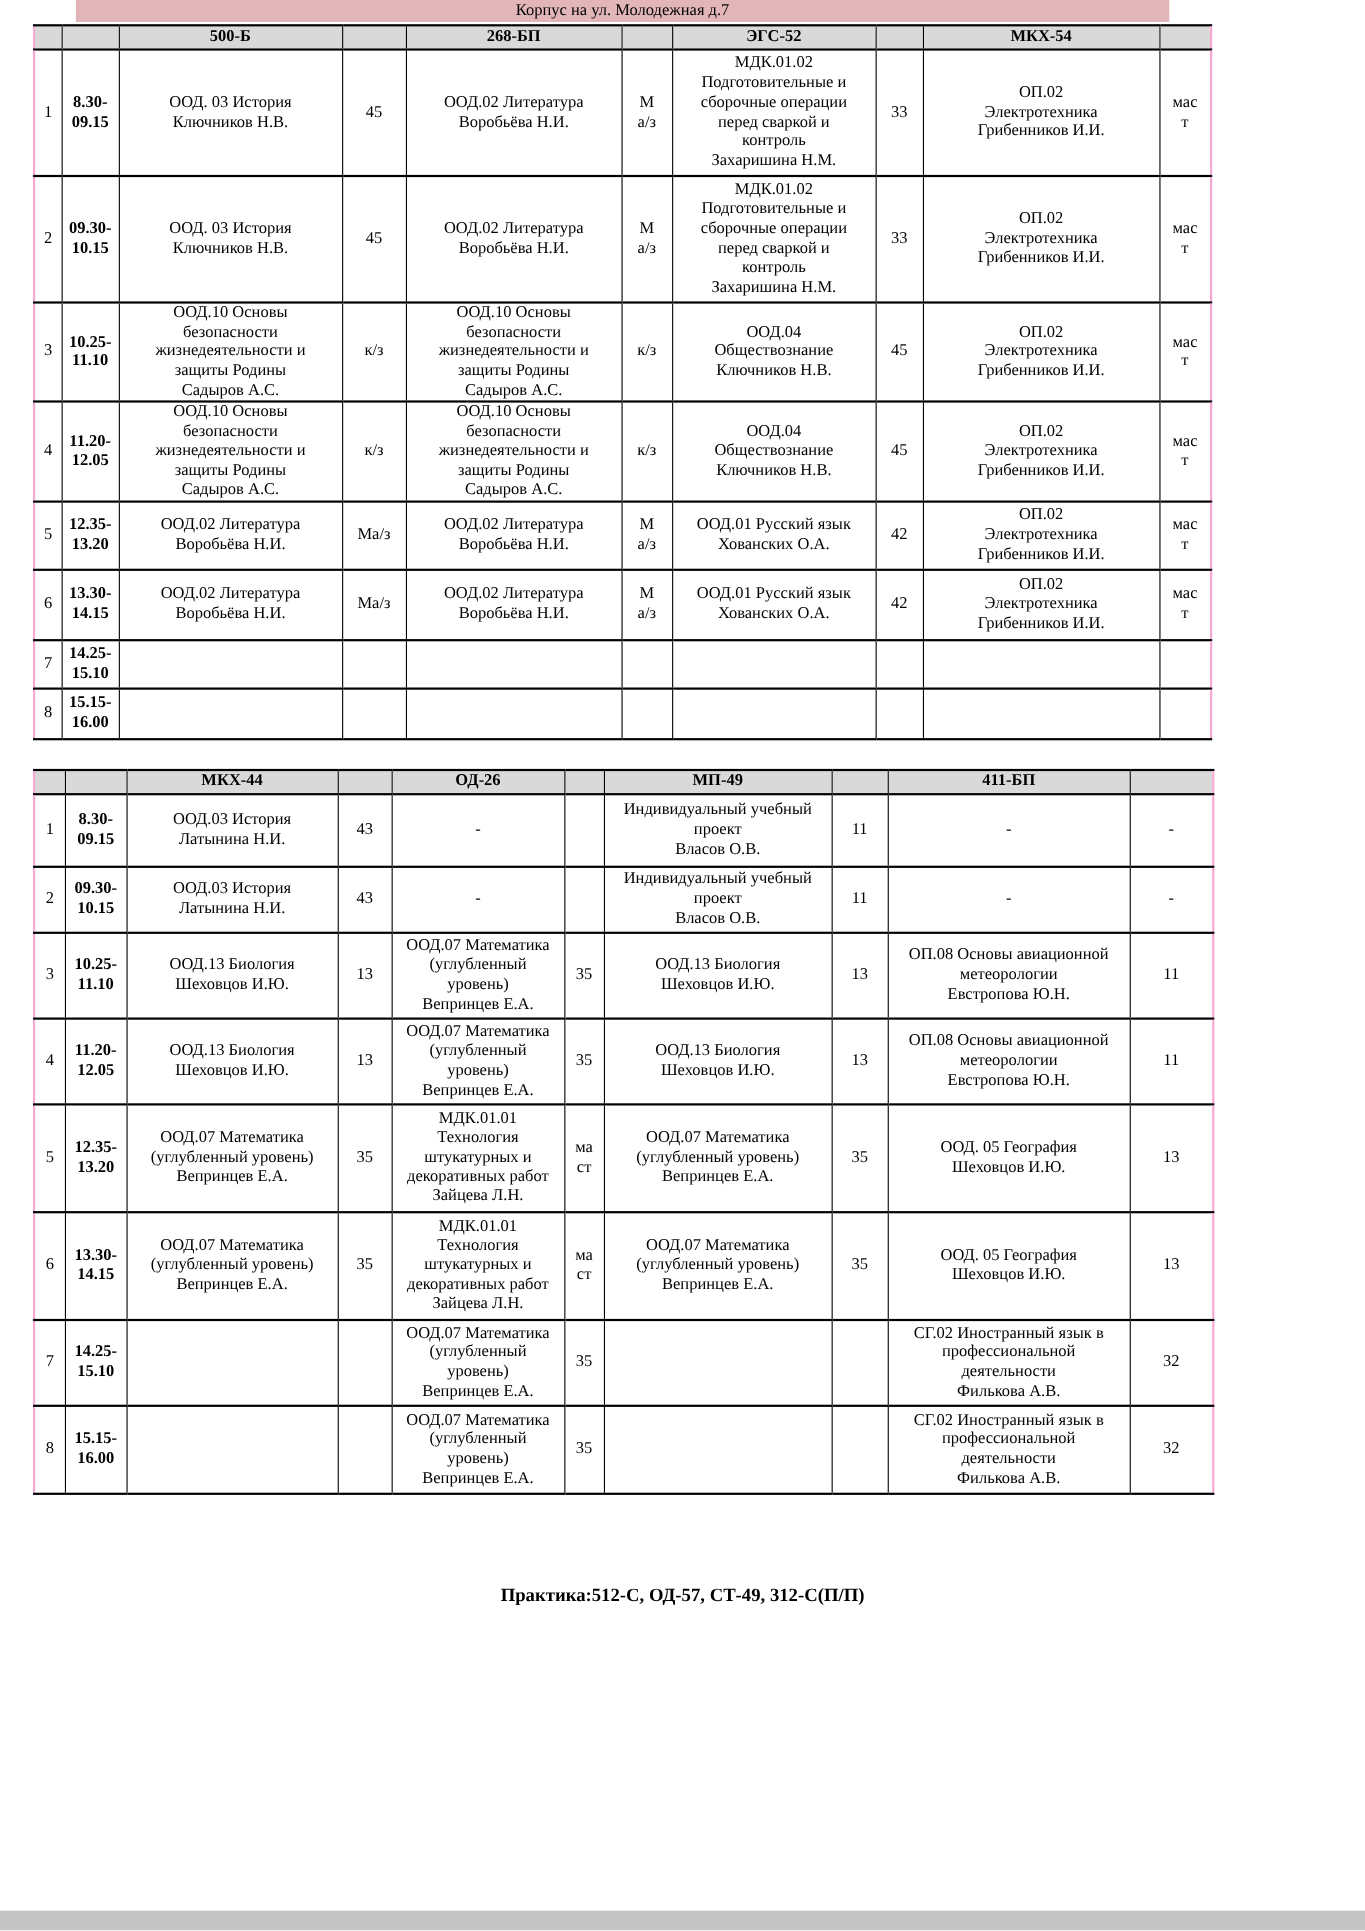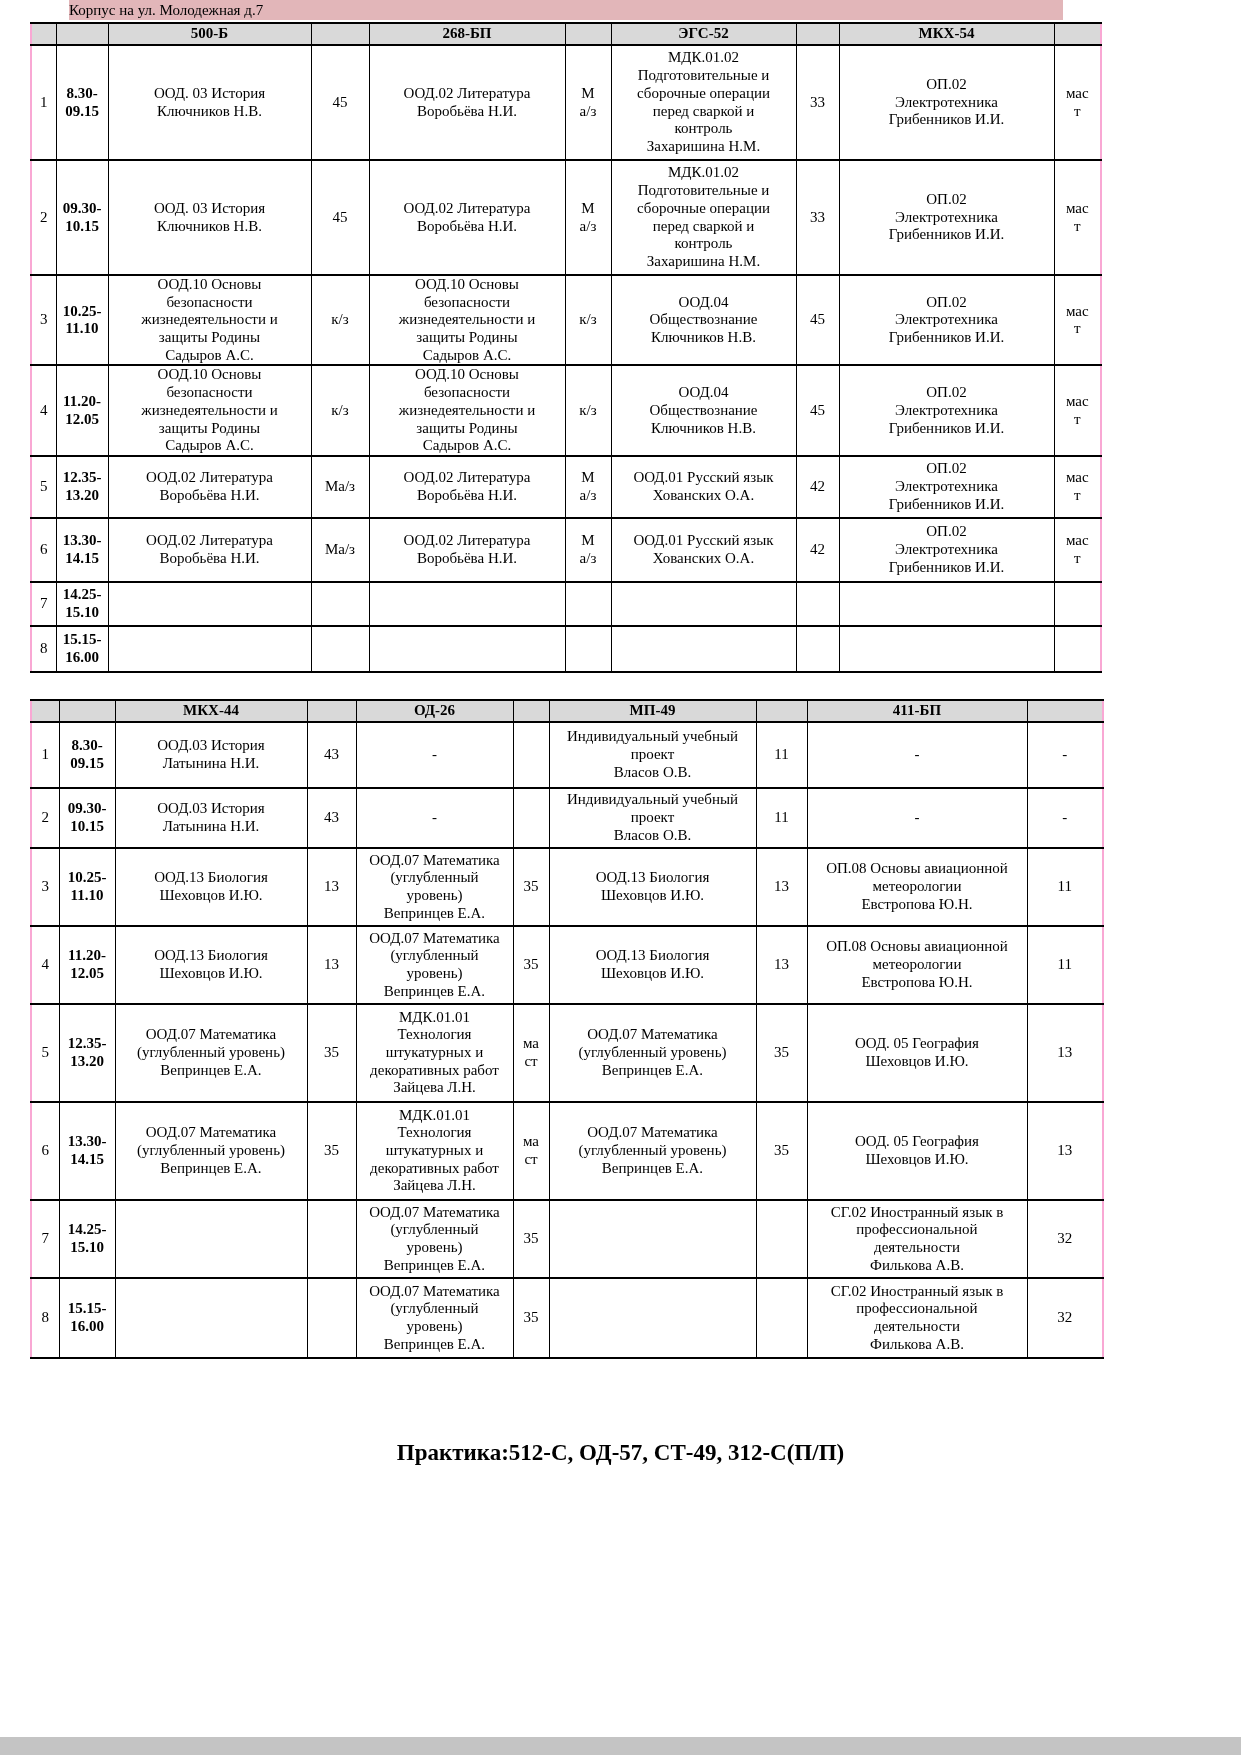--- a/index.html
+++ b/index.html
@@ -9,41 +9,41 @@
     font-family:"Liberation Serif","DejaVu Serif",serif;
   }
   .page { width:1072px; margin-left:30px; }
   .title {
     text-align:center; font-weight:bold; font-size:17px;
     padding-top:15px; margin-bottom:7px;
   }
   .banner {
     width:994px; margin:0 auto 2px auto;
     background:var(--banner-pink,#e2b6b9);
-    font-size:15px; height:20px; line-height:20px;
+    text-align:center; font-size:15px; height:20px; line-height:20px;
   }
   table.sched {
     border-collapse:collapse; width:1070px; table-layout:fixed;
     border:2px solid #f9a8d4;
   }
   table.sched th, table.sched td {
     border:1px solid #000;
     border-top-width:2px; border-bottom-width:2px;
     text-align:center; vertical-align:middle;
     font-size:15px; line-height:1.18; padding:0 2px; overflow:hidden;
   }
   table.sched thead th {
     background:var(--header-gray,#d9d9d9);
     font-weight:bold; height:20px; font-size:15px;
   }
   td.time { font-weight:bold; }
   td.lesson, td.cab, td.time { white-space:pre-line; }
   #table-1 { margin-top:26px; }
   .practice-wrap { width:1241px; position:absolute; left:0; top:1440px; }
-  .practice { text-align:center; font-weight:bold; font-size:23px; }
+  .practice { text-align:center; font-weight:bold; font-size:17px; }
   .bottom-bar {
     position:absolute; left:0; bottom:0; width:1241px; height:18px;
     background:var(--bottom-gray,#c4c4c4);
   }
 </style>
 </head>
 <body>
 
 <div class="page">
   <div class="banner">Корпус на ул. Молодежная д.7</div>

